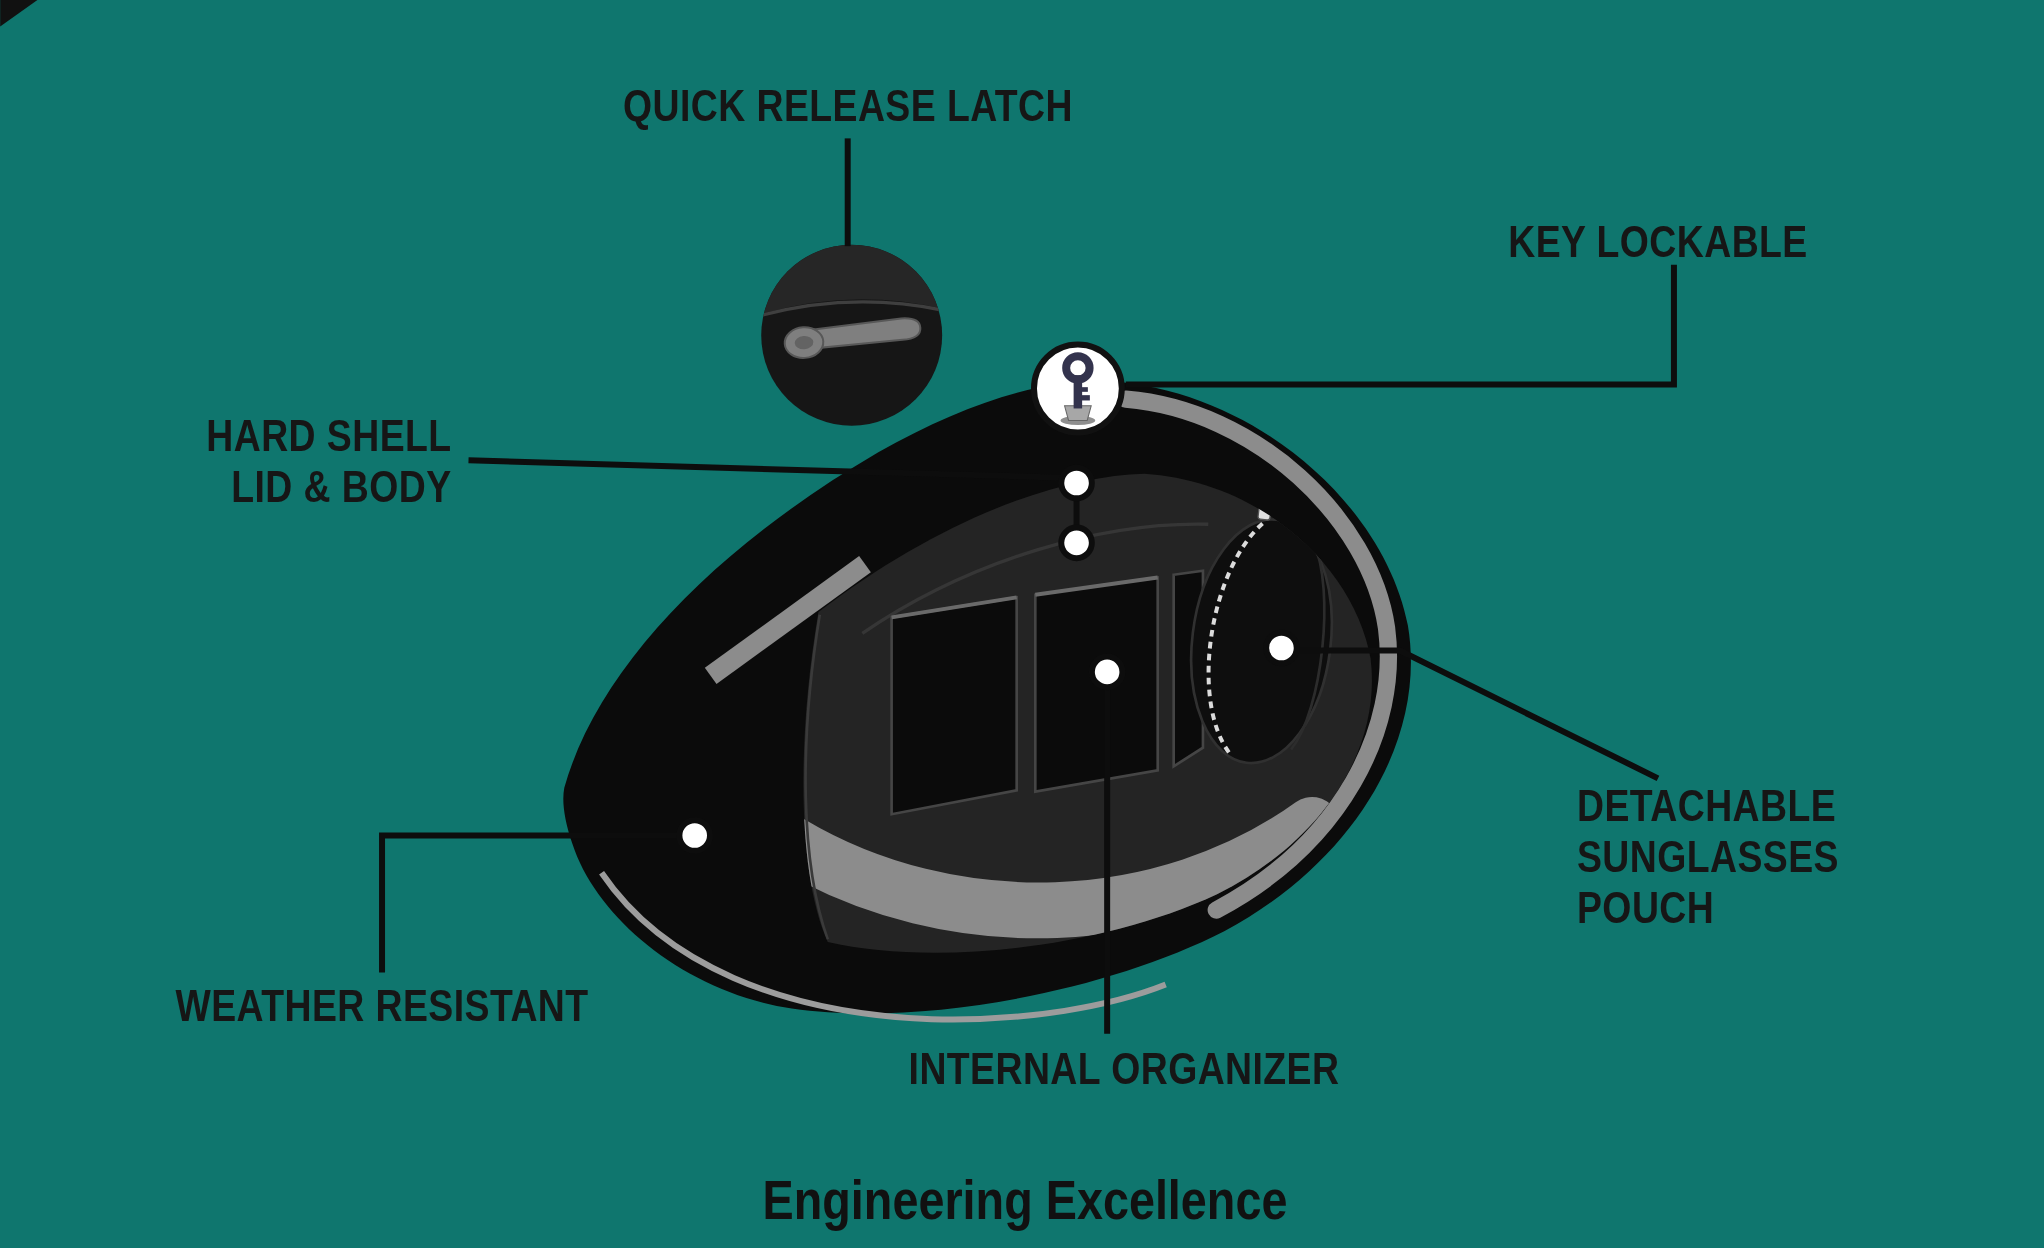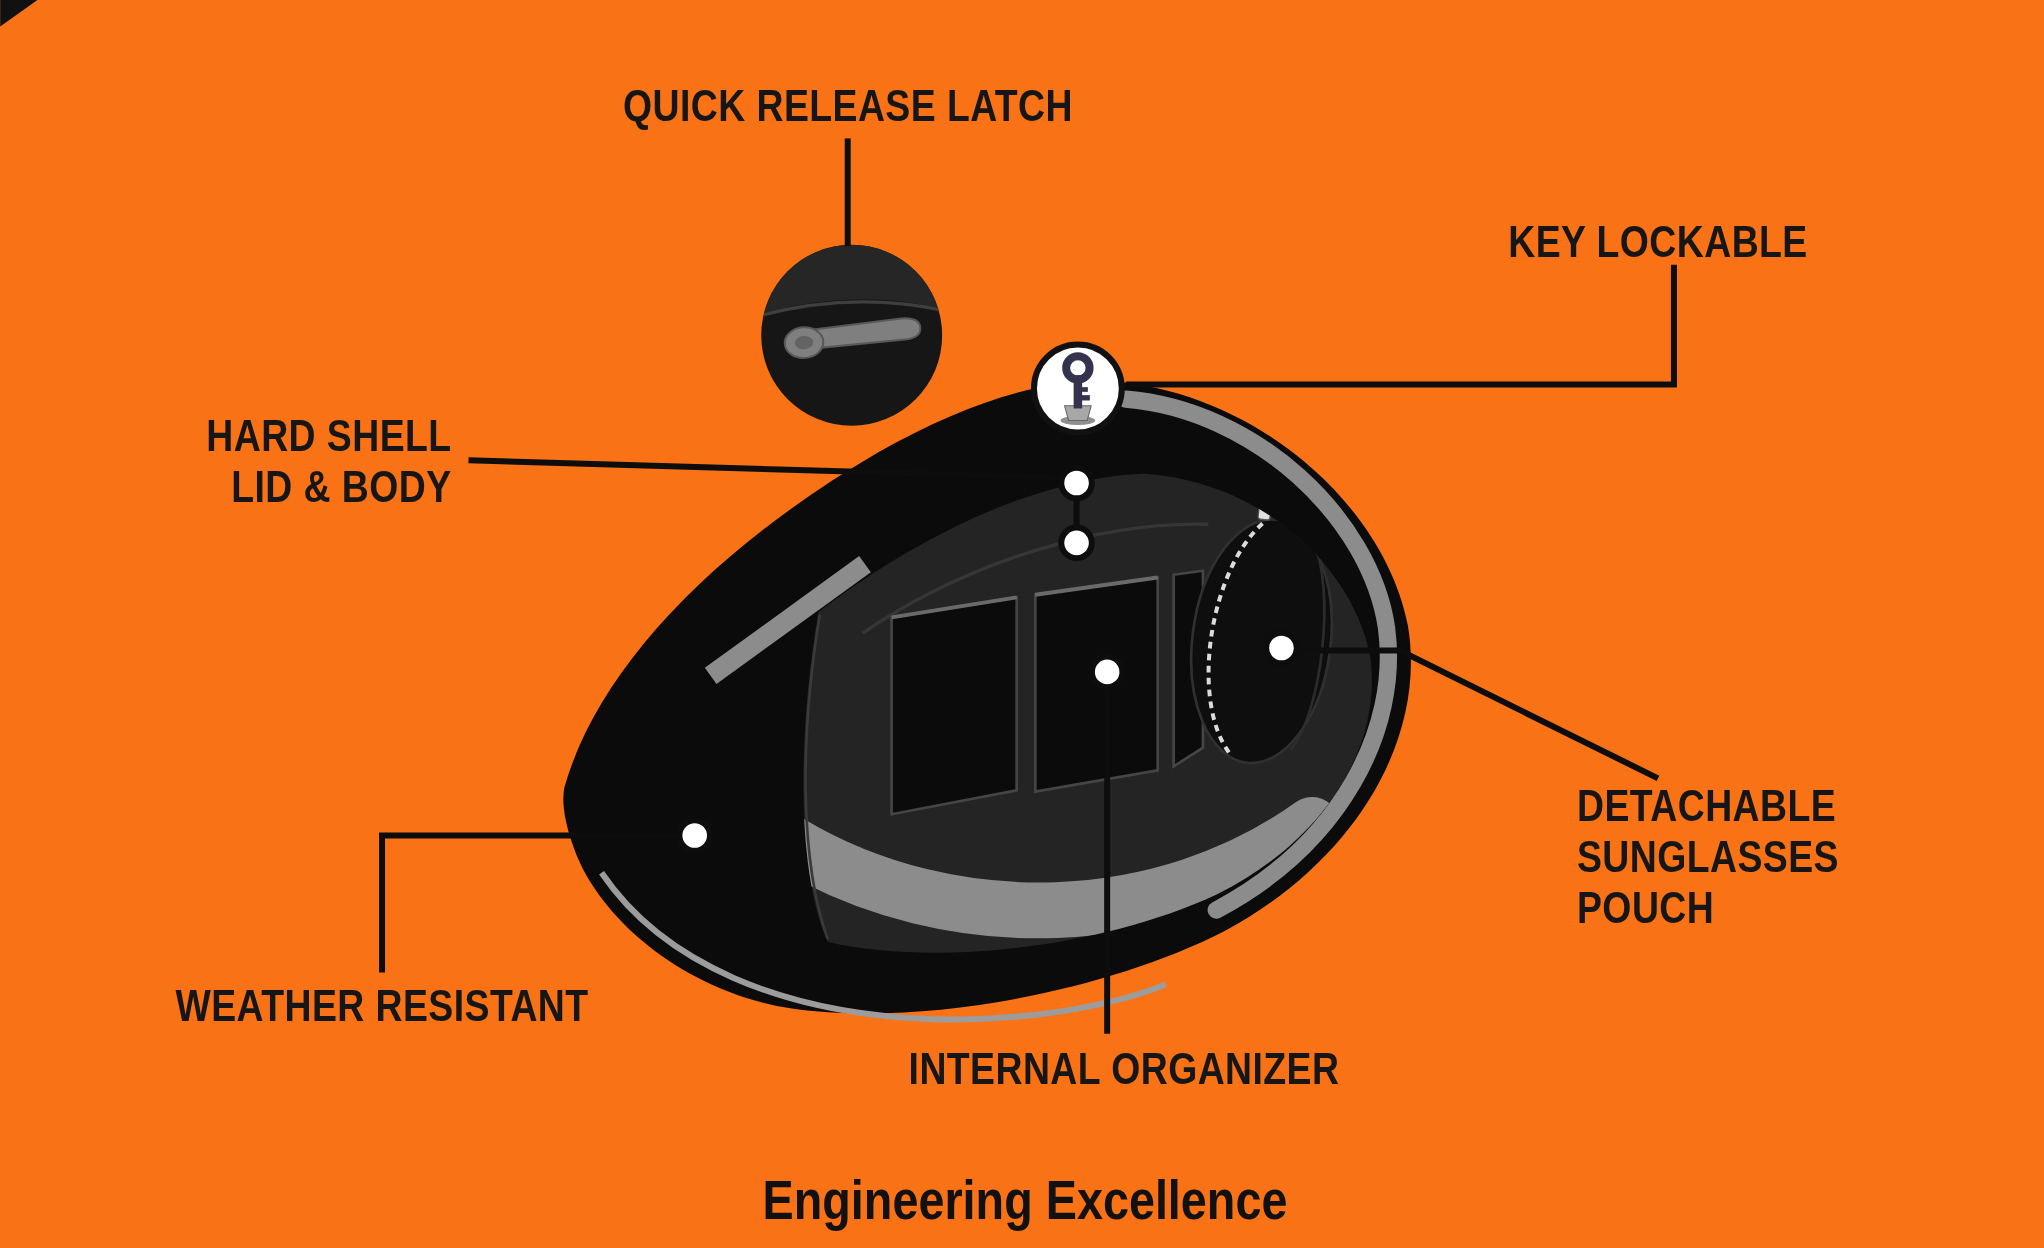--- a/index.html
+++ b/index.html
@@ -1,20 +1,20 @@
 <!DOCTYPE html>
 <html><head>
 <meta charset="utf-8">
 <style>
   html, body { margin: 0; padding: 0; background: #ffffff; }
   .stage {
     position: relative;
     width: 2044px;
     height: 1248px;
-    background: #f97316;
+    background: #0f766e;
     overflow: hidden;
     font-family: "Liberation Sans", sans-serif;
   }
   .diagram-svg {
     position: absolute;
     left: 0; top: 0;
     width: 2044px; height: 1248px;
   }
   .label {
     position: absolute;

